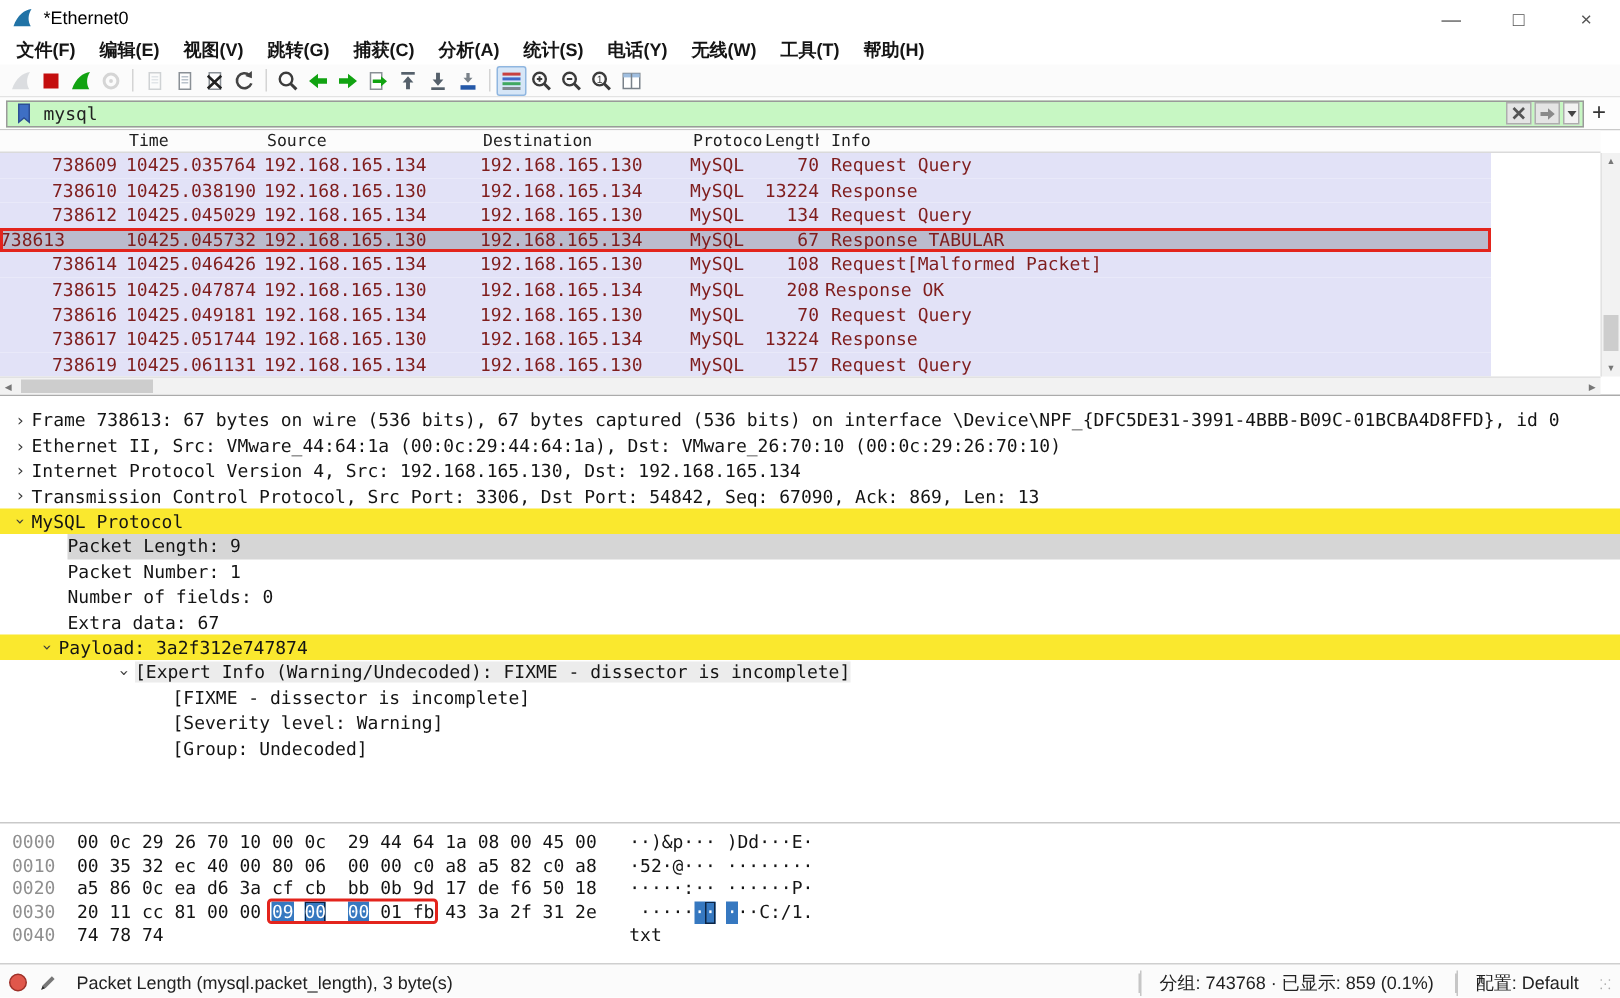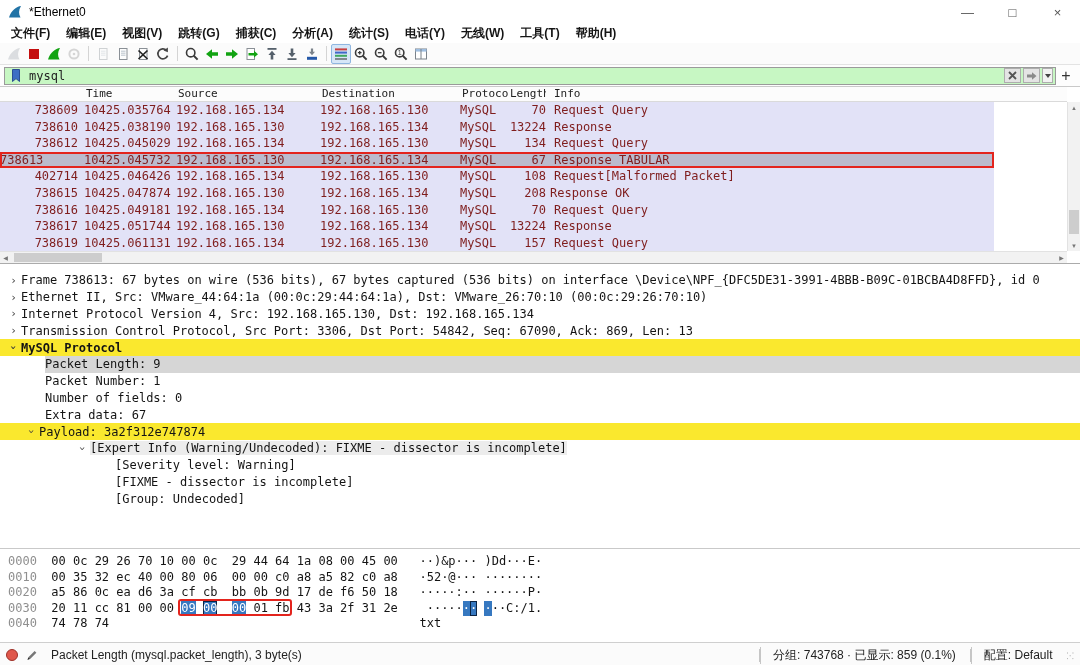--- a/index.html
+++ b/index.html
@@ -303,21 +303,21 @@
       <div class="prow sel">
         <span class="pcell" style="width: 84px; text-align: left; padding-right: 6px;">738613</span>
         <span class="pcell" style="width: 92px; text-align: left;">10425.045732</span>
         <span class="pcell" style="width: 144px; text-align: left;">192.168.165.130</span>
         <span class="pcell" style="width: 140px; text-align: left;">192.168.165.134</span>
         <span class="pcell" style="width: 48px; text-align: left;">MySQL</span>
         <span class="pcell" style="width: 38px; text-align: right;">67</span>
         <span class="pcell" style="width: auto; flex: 1 1 0%; text-align: left; padding-left: 8px;">Response TABULAR</span>
       </div>
       <div class="prow">
-        <span class="pcell" style="width: 84px; text-align: right; padding-right: 6px;">402714</span>
+        <span class="pcell" style="width: 84px; text-align: right; padding-right: 6px;">738614</span>
         <span class="pcell" style="width: 92px; text-align: left;">10425.046426</span>
         <span class="pcell" style="width: 144px; text-align: left;">192.168.165.134</span>
         <span class="pcell" style="width: 140px; text-align: left;">192.168.165.130</span>
         <span class="pcell" style="width: 48px; text-align: left;">MySQL</span>
         <span class="pcell" style="width: 38px; text-align: right;">108</span>
         <span class="pcell" style="width: auto; flex: 1 1 0%; text-align: left; padding-left: 8px;">Request[Malformed Packet]</span>
       </div>
       <div class="prow">
         <span class="pcell" style="width: 84px; text-align: right; padding-right: 6px;">738615</span>
         <span class="pcell" style="width: 92px; text-align: left;">10425.047874</span>
@@ -365,29 +365,29 @@
     <div class="hthumb"></div>
     <span class="harr" style="right:0">▶</span>
   </div>
 </div>
 
 <div class="details" id="details">
     <div class="dline" style="padding-left: 6px;"><span class="exp">›</span><span class="dwrap"><span class="dtext">Frame 738613: 67 bytes on wire (536 bits), 67 bytes captured (536 bits) on interface \Device\NPF_{DFC5DE31-3991-4BBB-B09C-01BCBA4D8FFD}, id 0</span></span></div>
     <div class="dline" style="padding-left: 6px;"><span class="exp">›</span><span class="dwrap"><span class="dtext">Ethernet II, Src: VMware_44:64:1a (00:0c:29:44:64:1a), Dst: VMware_26:70:10 (00:0c:29:26:70:10)</span></span></div>
     <div class="dline" style="padding-left: 6px;"><span class="exp">›</span><span class="dwrap"><span class="dtext">Internet Protocol Version 4, Src: 192.168.165.130, Dst: 192.168.165.134</span></span></div>
     <div class="dline" style="padding-left: 6px;"><span class="exp">›</span><span class="dwrap"><span class="dtext">Transmission Control Protocol, Src Port: 3306, Dst Port: 54842, Seq: 67090, Ack: 869, Len: 13</span></span></div>
-    <div class="dline bg-yellow" style="padding-left: 6px; font-weight: bold;"><span class="exp open">›</span><span class="dwrap"><span class="dtext">MySQL Protocol</span></span></div>
+    <div class="dline bg-yellow" style="padding-left: 6px;"><span class="exp open">›</span><span class="dwrap"><span class="dtext">MySQL Protocol</span></span></div>
     <div class="dline" style="padding-left: 45px;"><span class="dwrap bg-gray"><span class="dtext">Packet Length: 9</span></span></div>
     <div class="dline" style="padding-left: 45px;"><span class="dwrap"><span class="dtext">Packet Number: 1</span></span></div>
     <div class="dline" style="padding-left: 45px;"><span class="dwrap"><span class="dtext">Number of fields: 0</span></span></div>
     <div class="dline" style="padding-left: 45px;"><span class="dwrap"><span class="dtext">Extra data: 67</span></span></div>
     <div class="dline bg-yellow" style="padding-left: 24px;"><span class="exp open">›</span><span class="dwrap"><span class="dtext">Payload: 3a2f312e747874</span></span></div>
     <div class="dline" style="padding-left: 75px;"><span class="exp open">›</span><span class="dwrap"><span class="dtext bg-pale">[Expert Info (Warning/Undecoded): FIXME - dissector is incomplete]</span></span></div>
+    <div class="dline" style="padding-left: 115px;"><span class="dwrap"><span class="dtext">[FIXME - dissector is incomplete]</span></span></div>
     <div class="dline" style="padding-left: 115px;"><span class="dwrap"><span class="dtext">[Severity level: Warning]</span></span></div>
-    <div class="dline" style="padding-left: 115px;"><span class="dwrap"><span class="dtext">[FIXME - dissector is incomplete]</span></span></div>
     <div class="dline" style="padding-left: 115px;"><span class="dwrap"><span class="dtext">[Group: Undecoded]</span></span></div>
   </div>
 
 <div class="hexpane" id="hexpane">
     <div class="hrow"><span class="hoff">0000</span><span class="hgap" style="width: 2ch;"></span><span class="hb">00</span><span class="hgap" style="width: 1ch;"></span><span class="hb">0c</span><span class="hgap" style="width: 1ch;"></span><span class="hb">29</span><span class="hgap" style="width: 1ch;"></span><span class="hb">26</span><span class="hgap" style="width: 1ch;"></span><span class="hb">70</span><span class="hgap" style="width: 1ch;"></span><span class="hb">10</span><span class="hgap" style="width: 1ch;"></span><span class="hb">00</span><span class="hgap" style="width: 1ch;"></span><span class="hb">0c</span><span class="hgap" style="width: 2ch;"></span><span class="hb">29</span><span class="hgap" style="width: 1ch;"></span><span class="hb">44</span><span class="hgap" style="width: 1ch;"></span><span class="hb">64</span><span class="hgap" style="width: 1ch;"></span><span class="hb">1a</span><span class="hgap" style="width: 1ch;"></span><span class="hb">08</span><span class="hgap" style="width: 1ch;"></span><span class="hb">00</span><span class="hgap" style="width: 1ch;"></span><span class="hb">45</span><span class="hgap" style="width: 1ch;"></span><span class="hb">00</span><span class="hgap" style="width: 1ch;"></span><span class="hgap" style="width: 2ch;"></span><span class="hb" style="width: 1ch;">·</span><span class="hb" style="width: 1ch;">·</span><span class="hb" style="width: 1ch;">)</span><span class="hb" style="width: 1ch;">&amp;</span><span class="hb" style="width: 1ch;">p</span><span class="hb" style="width: 1ch;">·</span><span class="hb" style="width: 1ch;">·</span><span class="hb" style="width: 1ch;">·</span><span class="hgap" style="width: 1ch;"></span><span class="hb" style="width: 1ch;">)</span><span class="hb" style="width: 1ch;">D</span><span class="hb" style="width: 1ch;">d</span><span class="hb" style="width: 1ch;">·</span><span class="hb" style="width: 1ch;">·</span><span class="hb" style="width: 1ch;">·</span><span class="hb" style="width: 1ch;">E</span><span class="hb" style="width: 1ch;">·</span></div>
     <div class="hrow"><span class="hoff">0010</span><span class="hgap" style="width: 2ch;"></span><span class="hb">00</span><span class="hgap" style="width: 1ch;"></span><span class="hb">35</span><span class="hgap" style="width: 1ch;"></span><span class="hb">32</span><span class="hgap" style="width: 1ch;"></span><span class="hb">ec</span><span class="hgap" style="width: 1ch;"></span><span class="hb">40</span><span class="hgap" style="width: 1ch;"></span><span class="hb">00</span><span class="hgap" style="width: 1ch;"></span><span class="hb">80</span><span class="hgap" style="width: 1ch;"></span><span class="hb">06</span><span class="hgap" style="width: 2ch;"></span><span class="hb">00</span><span class="hgap" style="width: 1ch;"></span><span class="hb">00</span><span class="hgap" style="width: 1ch;"></span><span class="hb">c0</span><span class="hgap" style="width: 1ch;"></span><span class="hb">a8</span><span class="hgap" style="width: 1ch;"></span><span class="hb">a5</span><span class="hgap" style="width: 1ch;"></span><span class="hb">82</span><span class="hgap" style="width: 1ch;"></span><span class="hb">c0</span><span class="hgap" style="width: 1ch;"></span><span class="hb">a8</span><span class="hgap" style="width: 1ch;"></span><span class="hgap" style="width: 2ch;"></span><span class="hb" style="width: 1ch;">·</span><span class="hb" style="width: 1ch;">5</span><span class="hb" style="width: 1ch;">2</span><span class="hb" style="width: 1ch;">·</span><span class="hb" style="width: 1ch;">@</span><span class="hb" style="width: 1ch;">·</span><span class="hb" style="width: 1ch;">·</span><span class="hb" style="width: 1ch;">·</span><span class="hgap" style="width: 1ch;"></span><span class="hb" style="width: 1ch;">·</span><span class="hb" style="width: 1ch;">·</span><span class="hb" style="width: 1ch;">·</span><span class="hb" style="width: 1ch;">·</span><span class="hb" style="width: 1ch;">·</span><span class="hb" style="width: 1ch;">·</span><span class="hb" style="width: 1ch;">·</span><span class="hb" style="width: 1ch;">·</span></div>
     <div class="hrow"><span class="hoff">0020</span><span class="hgap" style="width: 2ch;"></span><span class="hb">a5</span><span class="hgap" style="width: 1ch;"></span><span class="hb">86</span><span class="hgap" style="width: 1ch;"></span><span class="hb">0c</span><span class="hgap" style="width: 1ch;"></span><span class="hb">ea</span><span class="hgap" style="width: 1ch;"></span><span class="hb">d6</span><span class="hgap" style="width: 1ch;"></span><span class="hb">3a</span><span class="hgap" style="width: 1ch;"></span><span class="hb">cf</span><span class="hgap" style="width: 1ch;"></span><span class="hb">cb</span><span class="hgap" style="width: 2ch;"></span><span class="hb">bb</span><span class="hgap" style="width: 1ch;"></span><span class="hb">0b</span><span class="hgap" style="width: 1ch;"></span><span class="hb">9d</span><span class="hgap" style="width: 1ch;"></span><span class="hb">17</span><span class="hgap" style="width: 1ch;"></span><span class="hb">de</span><span class="hgap" style="width: 1ch;"></span><span class="hb">f6</span><span class="hgap" style="width: 1ch;"></span><span class="hb">50</span><span class="hgap" style="width: 1ch;"></span><span class="hb">18</span><span class="hgap" style="width: 1ch;"></span><span class="hgap" style="width: 2ch;"></span><span class="hb" style="width: 1ch;">·</span><span class="hb" style="width: 1ch;">·</span><span class="hb" style="width: 1ch;">·</span><span class="hb" style="width: 1ch;">·</span><span class="hb" style="width: 1ch;">·</span><span class="hb" style="width: 1ch;">:</span><span class="hb" style="width: 1ch;">·</span><span class="hb" style="width: 1ch;">·</span><span class="hgap" style="width: 1ch;"></span><span class="hb" style="width: 1ch;">·</span><span class="hb" style="width: 1ch;">·</span><span class="hb" style="width: 1ch;">·</span><span class="hb" style="width: 1ch;">·</span><span class="hb" style="width: 1ch;">·</span><span class="hb" style="width: 1ch;">·</span><span class="hb" style="width: 1ch;">P</span><span class="hb" style="width: 1ch;">·</span></div>
     <div class="hrow"><span class="hoff">0030</span><span class="hgap" style="width: 2ch;"></span><span class="hb">20</span><span class="hgap" style="width: 1ch;"></span><span class="hb">11</span><span class="hgap" style="width: 1ch;"></span><span class="hb">cc</span><span class="hgap" style="width: 1ch;"></span><span class="hb">81</span><span class="hgap" style="width: 1ch;"></span><span class="hb">00</span><span class="hgap" style="width: 1ch;"></span><span class="hb">00</span><span class="hgap" style="width: 1ch;"></span><span class="hb hsel">09</span><span class="hgap hsel" style="width: 1ch;"></span><span class="hb hsel hcur">00</span><span class="hgap hsel" style="width: 2ch;"></span><span class="hb hsel">00</span><span class="hgap" style="width: 1ch;"></span><span class="hb">01</span><span class="hgap" style="width: 1ch;"></span><span class="hb">fb</span><span class="hgap" style="width: 1ch;"></span><span class="hb">43</span><span class="hgap" style="width: 1ch;"></span><span class="hb">3a</span><span class="hgap" style="width: 1ch;"></span><span class="hb">2f</span><span class="hgap" style="width: 1ch;"></span><span class="hb">31</span><span class="hgap" style="width: 1ch;"></span><span class="hb">2e</span><span class="hgap" style="width: 1ch;"></span><span class="hgap" style="width: 2ch;"></span><span class="hb" style="width: 1ch;"> </span><span class="hb" style="width: 1ch;">·</span><span class="hb" style="width: 1ch;">·</span><span class="hb" style="width: 1ch;">·</span><span class="hb" style="width: 1ch;">·</span><span class="hb" style="width: 1ch;">·</span><span class="hb hsel" style="width: 1ch;">·</span><span class="hb hsel hcur" style="width: 1ch;">·</span><span class="hgap" style="width: 1ch;"></span><span class="hb hsel" style="width: 1ch;">·</span><span class="hb" style="width: 1ch;">·</span><span class="hb" style="width: 1ch;">·</span><span class="hb" style="width: 1ch;">C</span><span class="hb" style="width: 1ch;">:</span><span class="hb" style="width: 1ch;">/</span><span class="hb" style="width: 1ch;">1</span><span class="hb" style="width: 1ch;">.</span><div class="redbox" style="left: calc(24ch - 3px); width: calc(15ch + 5px);"></div></div>
     <div class="hrow"><span class="hoff">0040</span><span class="hgap" style="width: 2ch;"></span><span class="hb">74</span><span class="hgap" style="width: 1ch;"></span><span class="hb">78</span><span class="hgap" style="width: 1ch;"></span><span class="hb">74</span><span class="hgap" style="width: 1ch;"></span><span class="hb"></span><span class="hgap" style="width: 1ch;"></span><span class="hb"></span><span class="hgap" style="width: 1ch;"></span><span class="hb"></span><span class="hgap" style="width: 1ch;"></span><span class="hb"></span><span class="hgap" style="width: 1ch;"></span><span class="hb"></span><span class="hgap" style="width: 2ch;"></span><span class="hb"></span><span class="hgap" style="width: 1ch;"></span><span class="hb"></span><span class="hgap" style="width: 1ch;"></span><span class="hb"></span><span class="hgap" style="width: 1ch;"></span><span class="hb"></span><span class="hgap" style="width: 1ch;"></span><span class="hb"></span><span class="hgap" style="width: 1ch;"></span><span class="hb"></span><span class="hgap" style="width: 1ch;"></span><span class="hb"></span><span class="hgap" style="width: 1ch;"></span><span class="hb"></span><span class="hgap" style="width: 1ch;"></span><span class="hgap" style="width: 2ch;"></span><span class="hb" style="width: 1ch;">t</span><span class="hb" style="width: 1ch;">x</span><span class="hb" style="width: 1ch;">t</span></div>
   </div>

